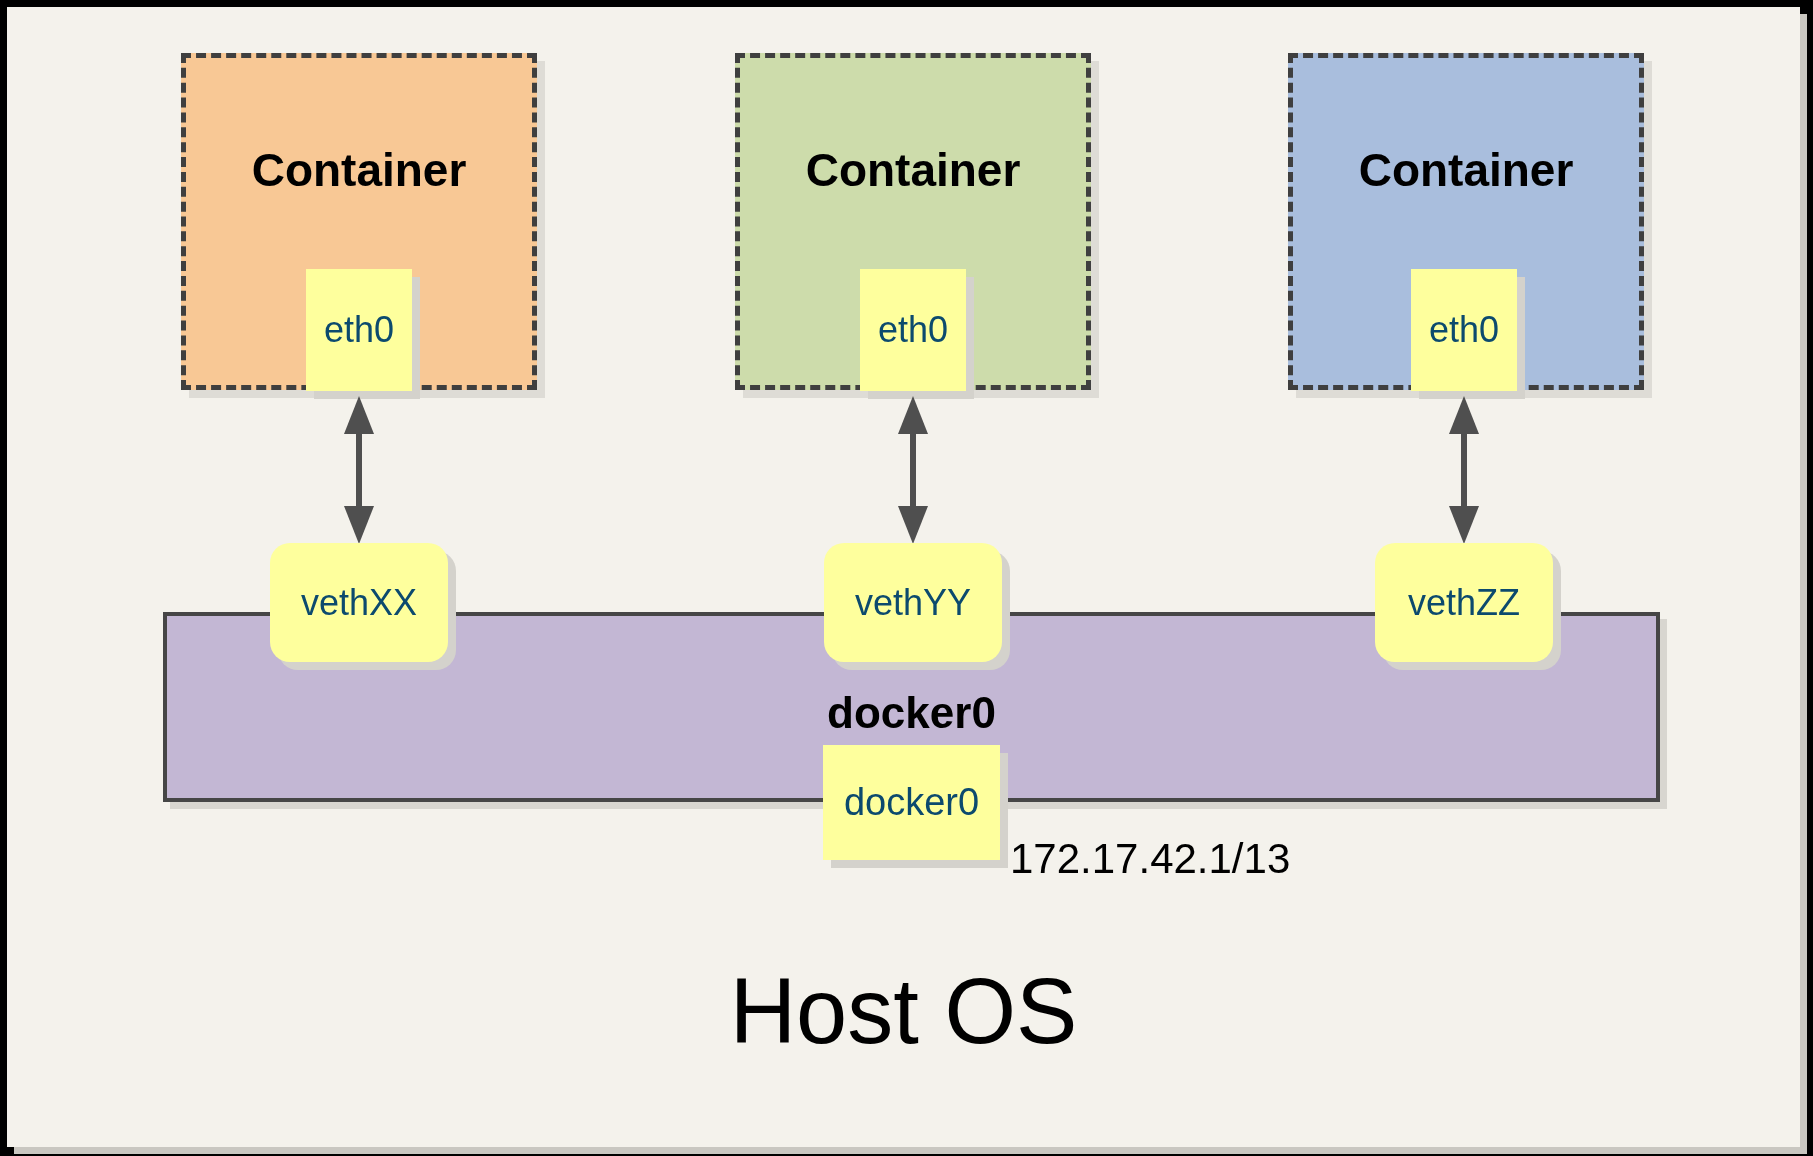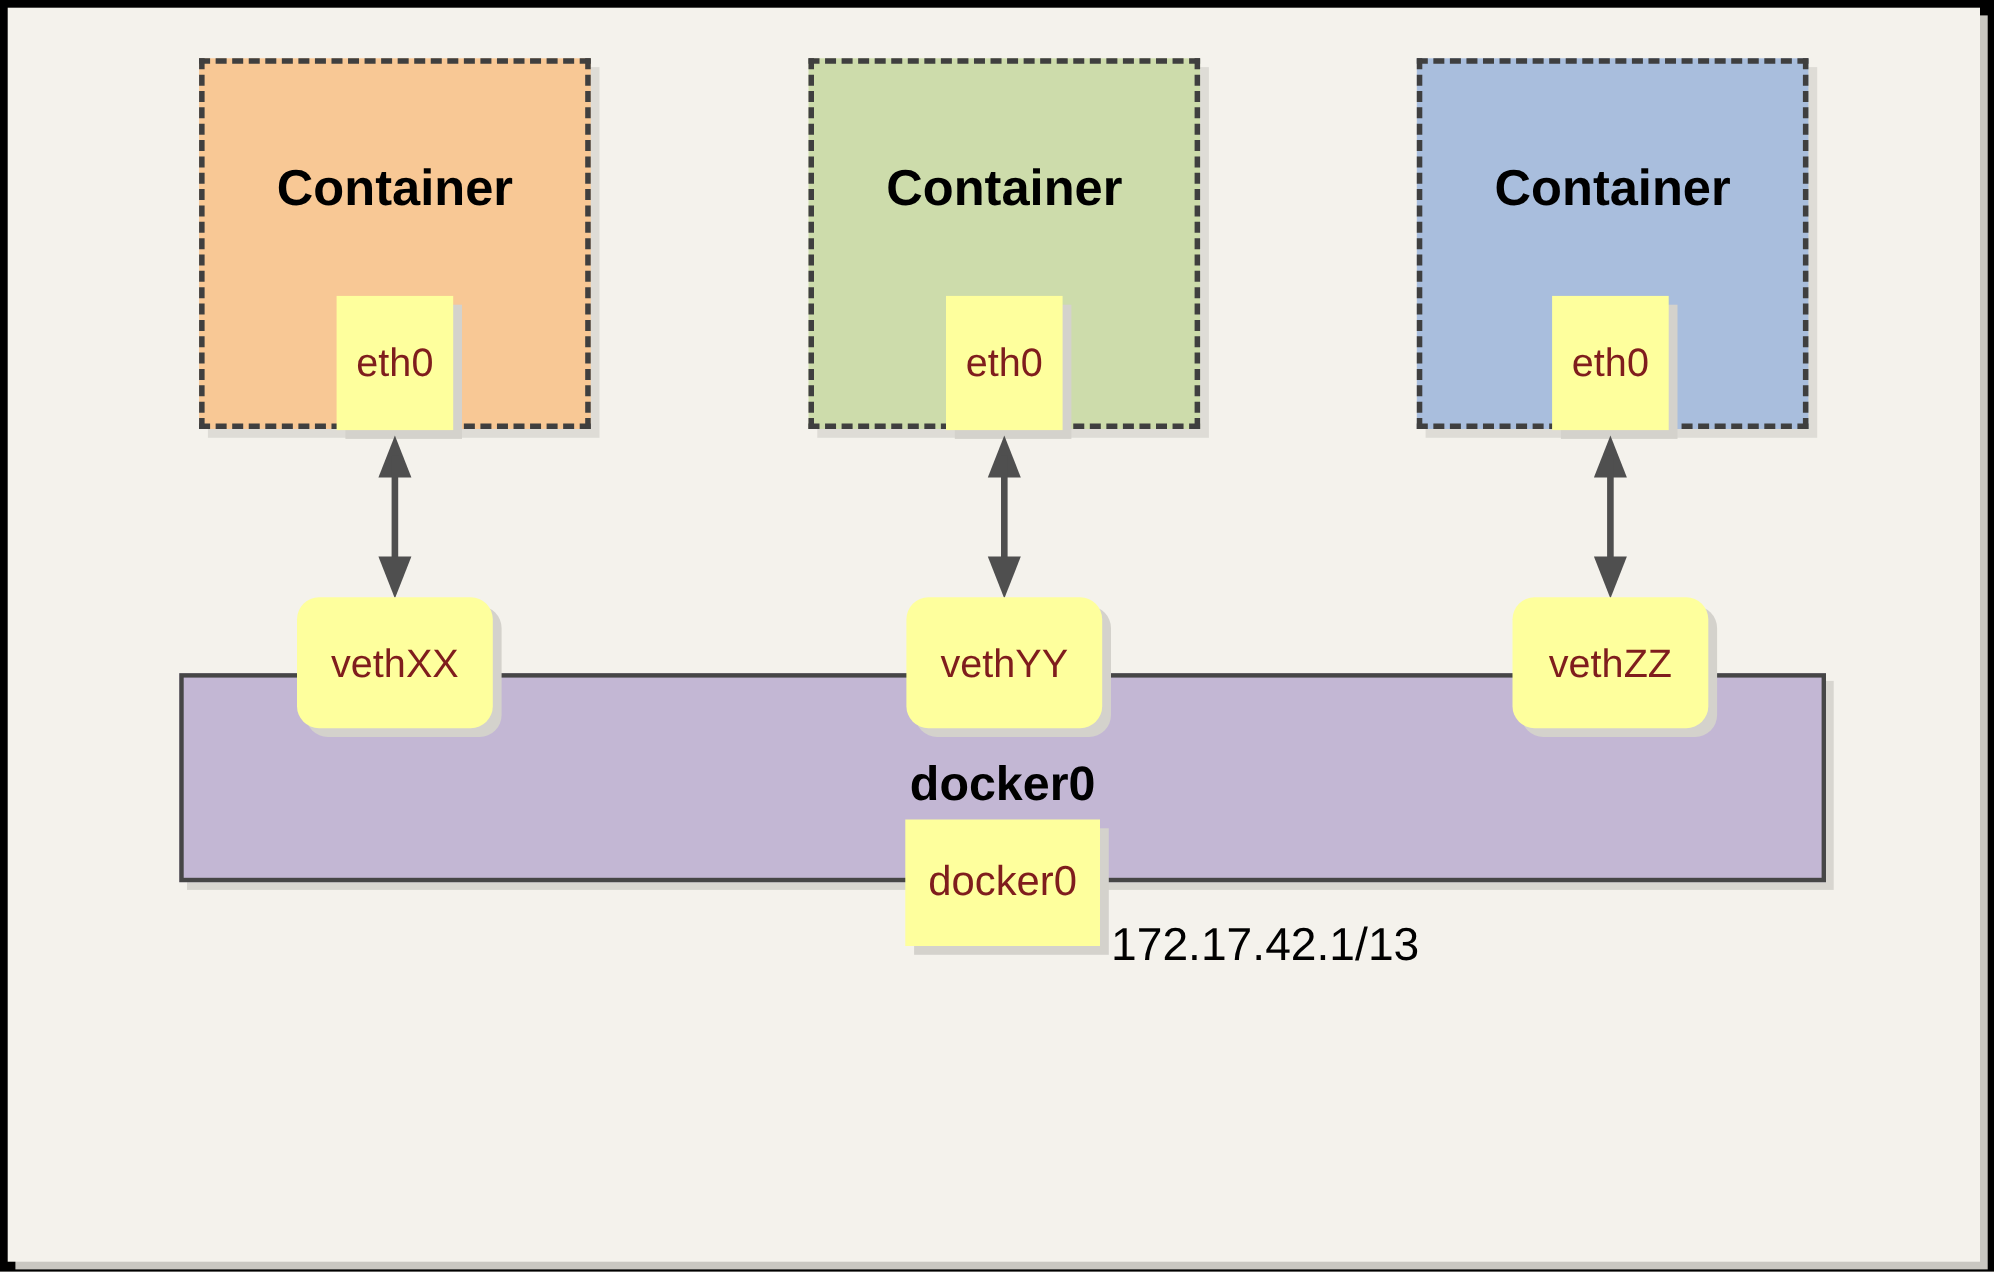--- a/index.html
+++ b/index.html
@@ -42,21 +42,21 @@
 
   
   .iface-box {
     position: absolute;
     background: #feff9d;
     box-shadow: 8px 8px 0 #d4d2cc;
     display: flex;
     align-items: center;
     justify-content: center;
     font-size: 36px;
-    color: #7f1d1d;
+    color: #0c4a6e;
   }
   .eth { top: 262px; width: 106px; height: 122px; }
   .eth1 { left: 299px; }
   .eth2 { left: 853px; }
   .eth3 { left: 1404px; }
 
   .veth { top: 536px; width: 178px; height: 119px; border-radius: 20px; }
   .veth1 { left: 263px; }
   .veth2 { left: 817px; }
   .veth3 { left: 1368px; }
@@ -169,14 +169,15 @@
   </div>
 
   <div class="iface-box veth veth1">vethXX</div>
   <div class="iface-box veth veth2">vethYY</div>
   <div class="iface-box veth veth3">vethZZ</div>
 
   <div class="iface-box docker0-box">docker0</div>
 
   <div class="ip-label">172.17.42.1/13</div>
 
+  <div class="host-label">Host OS</div>
 
 </div>
 
 </body></html>

